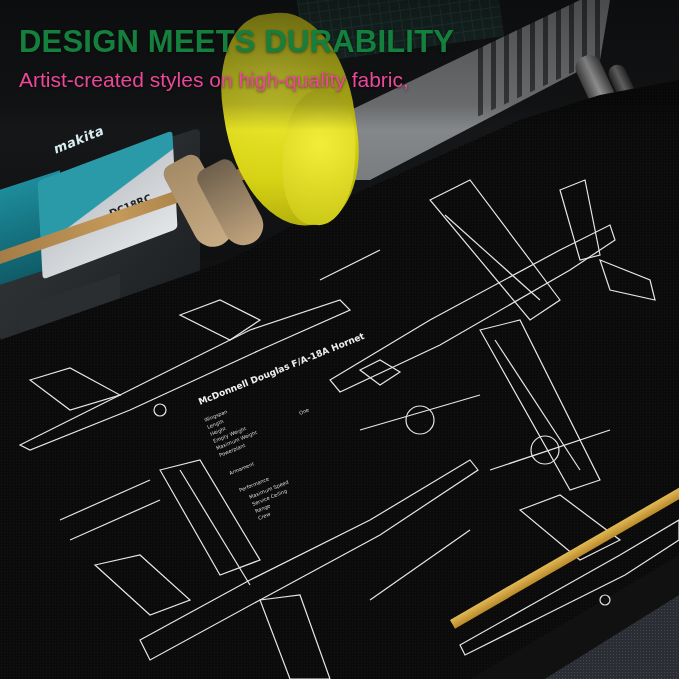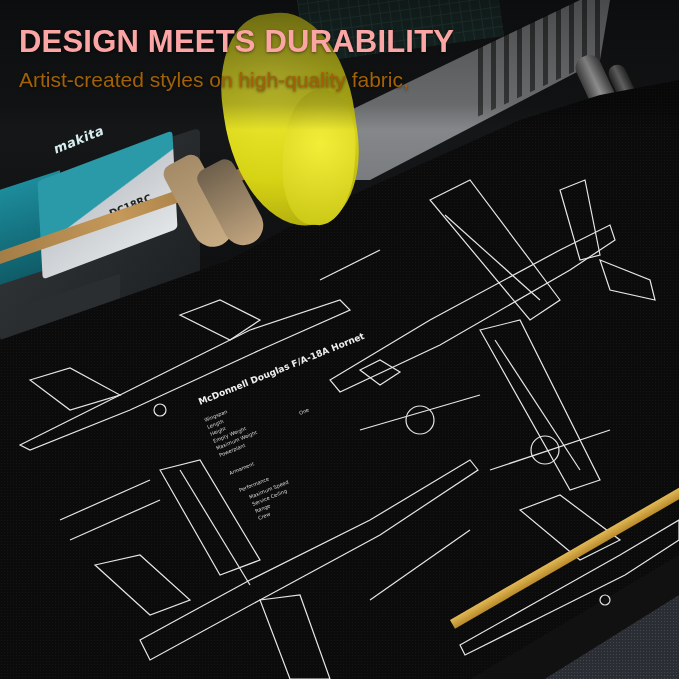--- a/index.html
+++ b/index.html
@@ -73,23 +73,23 @@
       border-radius: 12px; transform: rotate(-25deg); }
     .multitool-2 { position: absolute; left: 630px; top: 60px; width: 18px; height: 120px; background: linear-gradient(90deg, #333, #8a8a8a, #333);
       border-radius: 10px; transform: rotate(-25deg); }
 
     
     .blueprint { position: absolute; left: 0; top: 0; width: 679px; height: 679px; }
 
     
     .overlay { position: absolute; left: 0; top: 0; width: 679px; height: 130px;
       background: linear-gradient(180deg, rgba(0,0,0,.55) 0%, rgba(0,0,0,.25) 80%, rgba(0,0,0,0) 100%); }
-    .headline { position: absolute; left: 19px; top: 24px; margin: 0; color: #fca5a5;
+    .headline { position: absolute; left: 19px; top: 24px; margin: 0; color: #15803d;
       font: bold 31px "Liberation Sans", sans-serif; letter-spacing: .2px; text-shadow: 0 1px 3px rgba(0,0,0,.5); white-space: nowrap; }
-    .subline { position: absolute; left: 19px; top: 66px; margin: 0; color: #a16207; width: 480px;
+    .subline { position: absolute; left: 19px; top: 66px; margin: 0; color: #ec4899; width: 480px;
       font: 21px/27px "Liberation Sans", sans-serif; text-shadow: 0 1px 3px rgba(0,0,0,.6); }
 
     .bp-title { fill: #f0f0f0; font: bold 9px "DejaVu Sans", sans-serif; }
     .bp-small { fill: #d8d8d8; font: 5px "DejaVu Sans", sans-serif; }
   </style>
 </head>
 <body>
 
 <div class="scene">
   <div class="desk-top"></div>

